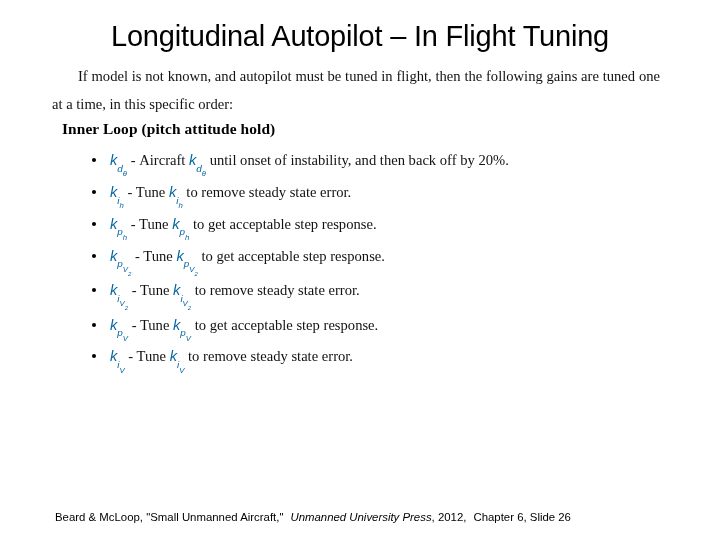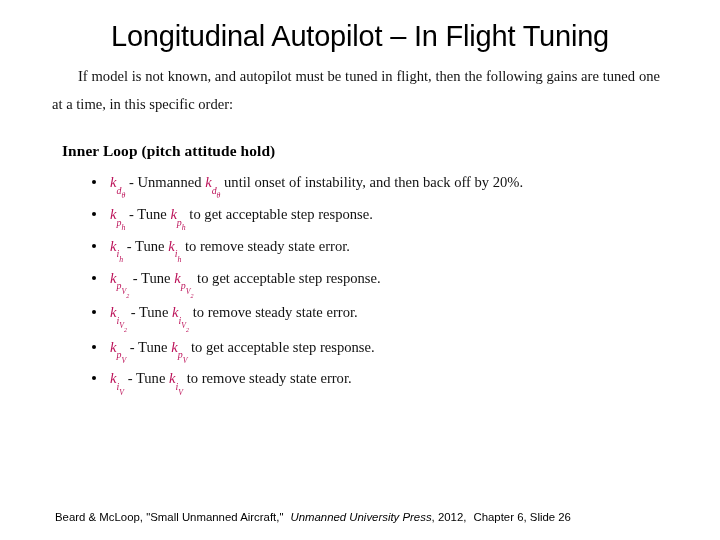--- a/index.html
+++ b/index.html
@@ -52,21 +52,21 @@
     margin: 0 0 2px 0;
     color: #1a1a1a;
   }
   .intro .indent { display: inline-block; width: 26px; }
 
   .sec-head {
     font-family: "Liberation Serif", "DejaVu Serif", serif;
     font-weight: bold;
     font-size: 15.4px;
     color: #000000;
-    margin: 24px 0 0 10px;
+    margin: 2px 0 0 10px;
     letter-spacing: 0.1px;
   }
 
   ul.gain-list {
     list-style: none;
     margin: 0;
     padding: 0;
   }
   ul.gain-list li {
     position: relative;
@@ -82,23 +82,23 @@
     left: 40px;
     top: 7px;
     width: 4px;
     height: 4px;
     background: #000000;
     border-radius: 50%;
   }
 
   
   .m {
-    font-family: Liberation Serif, serif;
+    font-family: Liberation Sans, sans-serif;
     font-style: italic;
-    color: #be185d;
+    color: #0369a1;
     white-space: nowrap;
     margin-top: 38px;
   }
   .m sub {
     font-size: 0.68em;
     font-style: italic;
     line-height: 0;
     position: relative;
     bottom: -0.28em;
   }
@@ -130,43 +130,43 @@
 <div class="body-scan">
 
   <p class="intro"><span class="indent"></span><span>If model is not known, and autopilot must be tuned in flight, then the following gains are tuned one at a time, in this specific order:</span></p>
 
   <div class="sec-head">Inner Loop (pitch attitude hold)</div>
   <ul class="gain-list">
     <li>
       <span class="bullet-dot"></span>
       <span class="m"><span>k</span><sub><span>d</span><sub><span>θ</span></sub></sub></span>
       <span class="dash">-</span>
-      <span>Unmanned</span>
+      <span>Aircraft</span>
       <span class="m"><span>k</span><sub><span>d</span><sub><span>θ</span></sub></sub></span>
       <span>until onset of instability, and then back off by 20%.</span>
     </li>
   </ul>
 
   <ul class="gain-list">
     <li>
       <span class="bullet-dot"></span>
+      <span class="m"><span>k</span><sub><span>i</span><sub><span>h</span></sub></sub></span>
+      <span class="dash">-</span>
+      <span>Tune</span>
+      <span class="m"><span>k</span><sub><span>i</span><sub><span>h</span></sub></sub></span>
+      <span>to remove steady state error.</span>
+    </li>
+    <li>
+      <span class="bullet-dot"></span>
       <span class="m"><span>k</span><sub><span>p</span><sub><span>h</span></sub></sub></span>
       <span class="dash">-</span>
       <span>Tune</span>
       <span class="m"><span>k</span><sub><span>p</span><sub><span>h</span></sub></sub></span>
       <span>to get acceptable step response.</span>
     </li>
-    <li>
-      <span class="bullet-dot"></span>
-      <span class="m"><span>k</span><sub><span>i</span><sub><span>h</span></sub></sub></span>
-      <span class="dash">-</span>
-      <span>Tune</span>
-      <span class="m"><span>k</span><sub><span>i</span><sub><span>h</span></sub></sub></span>
-      <span>to remove steady state error.</span>
-    </li>
   </ul>
 
   <ul class="gain-list">
     <li>
       <span class="bullet-dot"></span>
       <span class="m"><span>k</span><sub><span>p</span><sub><span>V</span><sub><span>2</span></sub></sub></sub></span>
       <span class="dash">-</span>
       <span>Tune</span>
       <span class="m"><span>k</span><sub><span>p</span><sub><span>V</span><sub><span>2</span></sub></sub></sub></span>
       <span>to get acceptable step response.</span>

